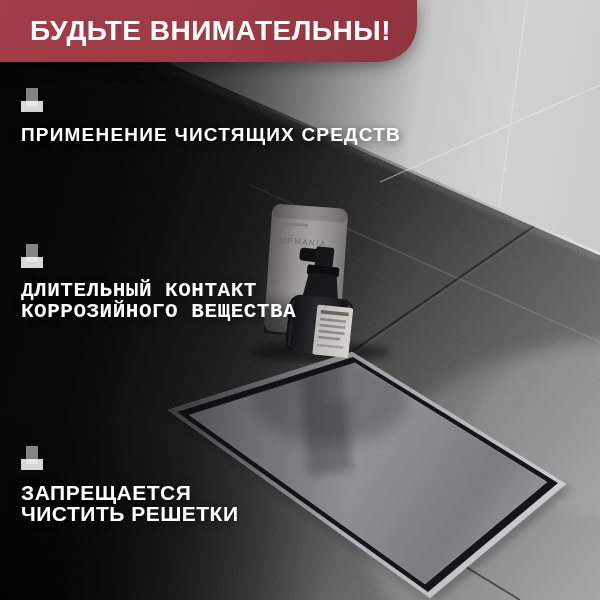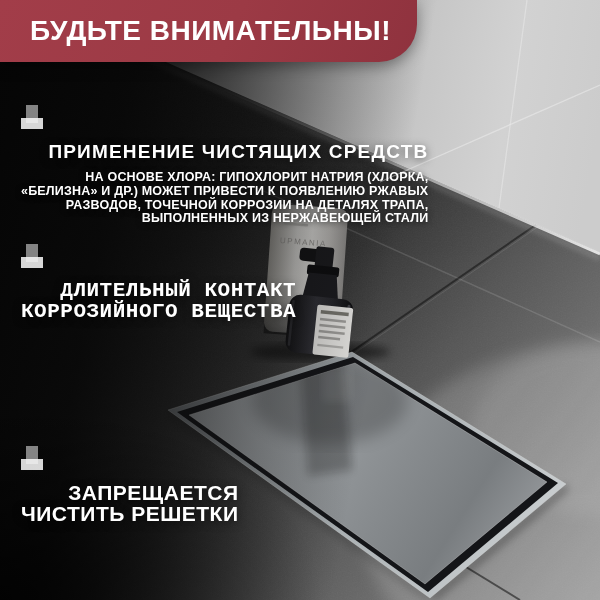--- a/index.html
+++ b/index.html
@@ -1,40 +1,40 @@
 <!DOCTYPE html>
 <html><head>
 <meta charset="utf-8">
 <style>
   html,body { margin:0; padding:0; background:#222; }
   * { box-sizing:border-box; }
   .canvas {
     position:relative; width:600px; height:600px; overflow:hidden;
-    font-family:"Liberation Sans", sans-serif; background:#1a1a1a;text-align:right;
+    font-family:"Liberation Sans", sans-serif; background:#1a1a1a;
   }
   .scene { position:absolute; left:0; top:0; width:600px; height:600px; }
   .overlay {
     position:absolute; left:0; top:0; width:600px; height:600px; pointer-events:none;
     background:
       radial-gradient(ellipse 520px 320px at 0% 100%, rgba(0,0,0,.78), rgba(0,0,0,0) 62%),
       linear-gradient(100deg, rgba(5,5,5,.97) 0%, rgba(7,7,7,.90) 20%,
         rgba(9,9,9,.62) 34%, rgba(10,10,10,.30) 48%, rgba(0,0,0,0) 62%);
   }
   .banner {
     position:absolute; left:0; top:0; width:417px; height:62px; z-index:5;
     background:linear-gradient(115deg, #a23d49 0%, #9c3a45 55%, #8f323e 100%);
     border-radius:0 0 38px 0;
     display:flex; align-items:center; padding-left:30px;
     box-shadow:0 5px 14px rgba(0,0,0,.35);
   }
   .banner span {
     color:#ffffff; font-size:28px; font-weight:bold; letter-spacing:.5px; white-space:nowrap;
   }
   .sec { position:absolute; left:21px; z-index:4; color:#ffffff; }
-  .s1 { top:105px; } .s2 { top:244px;font-family:Liberation Mono, monospace; } .s3 { top:446px; }
+  .s1 { top:88px; } .s2 { top:244px;font-family:Liberation Mono, monospace; } .s3 { top:446px; }
   .blocks-icon { position:relative; width:24px; height:26px; margin-bottom:10px; }
   .blocks-icon.flip { transform:scaleX(-1); transform-origin:11px 13px; }
   .blocks-icon .b-v {
     position:absolute; left:5px; top:0; width:12px; height:18px;
     background:rgba(235,235,235,.55);
   }
   .blocks-icon .b-h {
     position:absolute; left:0; top:13px; width:22px; height:11px;
     background:rgba(245,245,245,.88);
   }
@@ -185,24 +185,20 @@
   <div class="banner" style="background-color: rgb(156, 58, 69);">
     <span>БУДЬТЕ ВНИМАТЕЛЬНЫ!</span>
   </div>
 
   <section class="sec s1">
     <div class="blocks-icon">
       <i class="b-v"></i>
       <i class="b-h"></i>
     </div>
     <h2>ПРИМЕНЕНИЕ ЧИСТЯЩИХ СРЕДСТВ</h2>
-    <p>НА ОСНОВЕ ХЛОРА: ГИПОХЛОРИТ НАТРИЯ (ХЛОРКА,
-«БЕЛИЗНА» И ДР.) МОЖЕТ ПРИВЕСТИ К ПОЯВЛЕНИЮ РЖАВЫХ
-РАЗВОДОВ, ТОЧЕЧНОЙ КОРРОЗИИ НА ДЕТАЛЯХ ТРАПА,
-ВЫПОЛНЕННЫХ ИЗ НЕРЖАВЕЮЩЕЙ СТАЛИ</p>
   </section>
 
   <section class="sec s2">
     <div class="blocks-icon">
       <i class="b-v"></i>
       <i class="b-h"></i>
     </div>
     <h2>ДЛИТЕЛЬНЫЙ КОНТАКТ
 КОРРОЗИЙНОГО ВЕЩЕСТВА</h2>
   </section>

